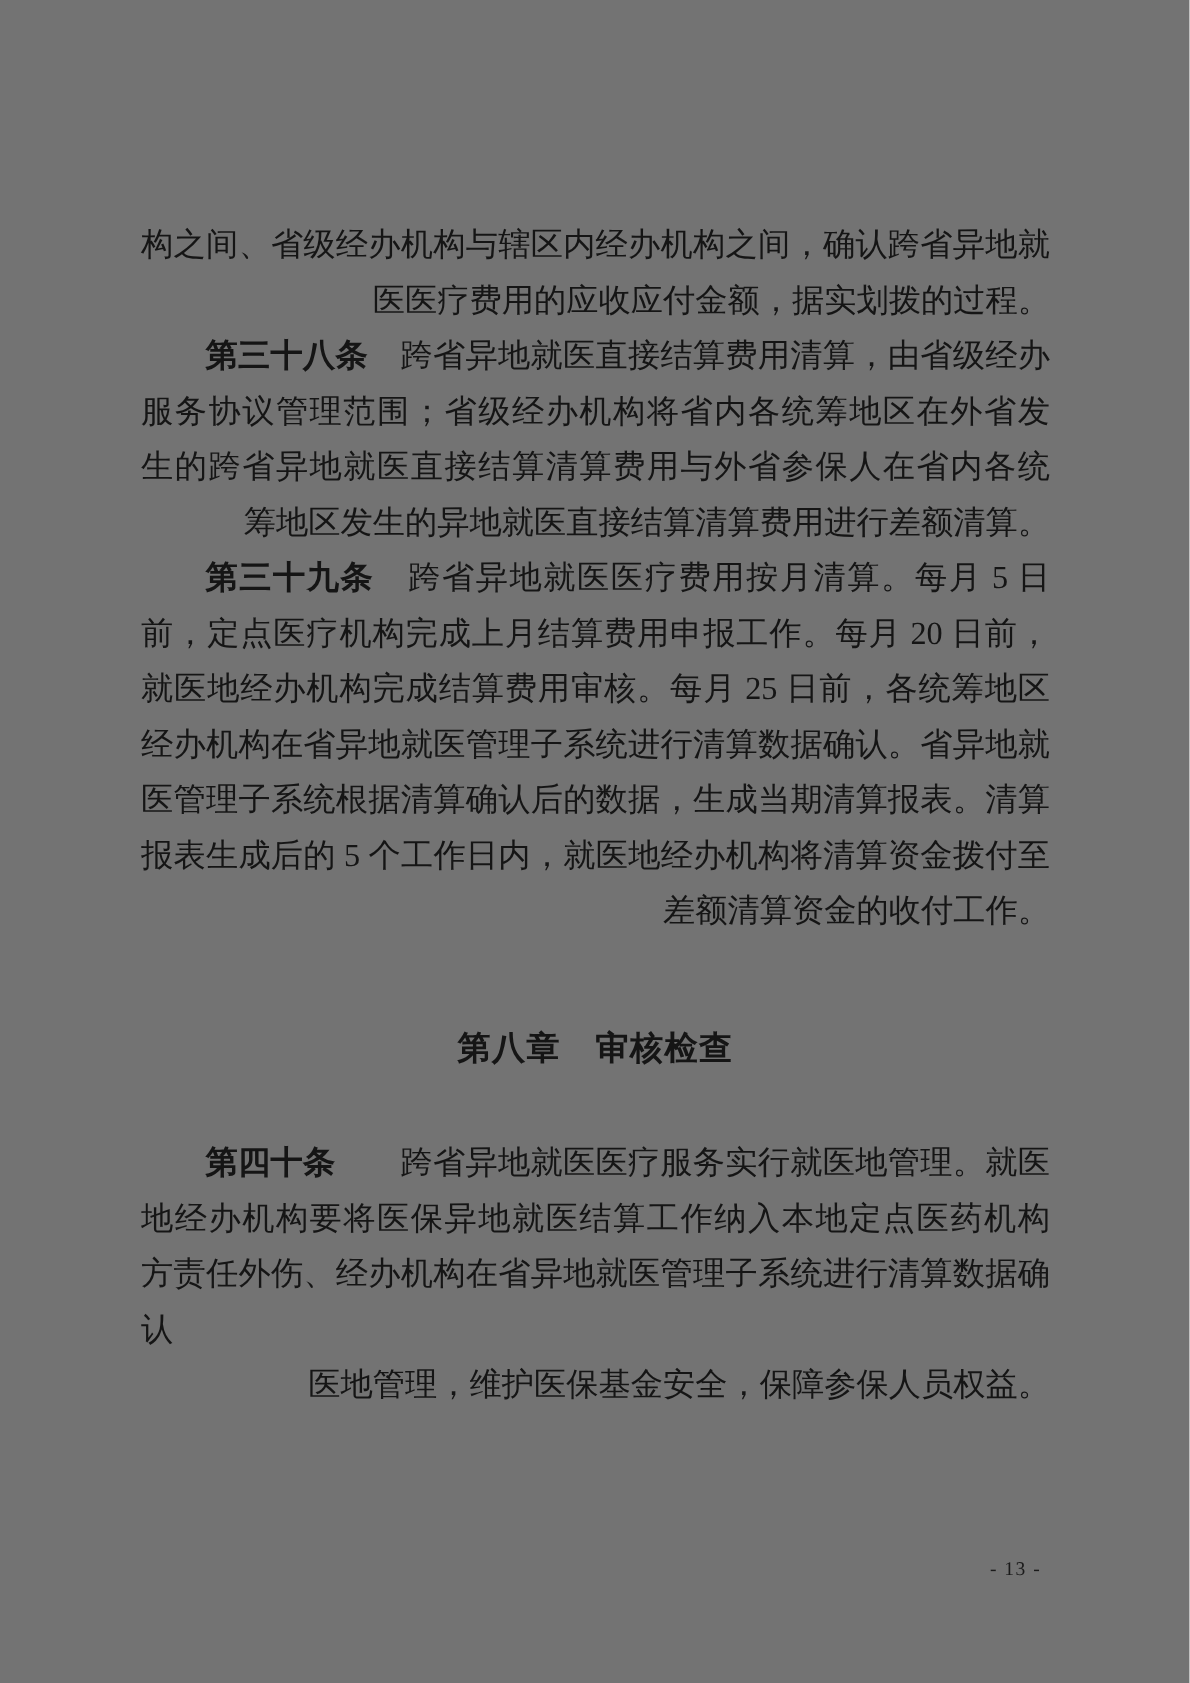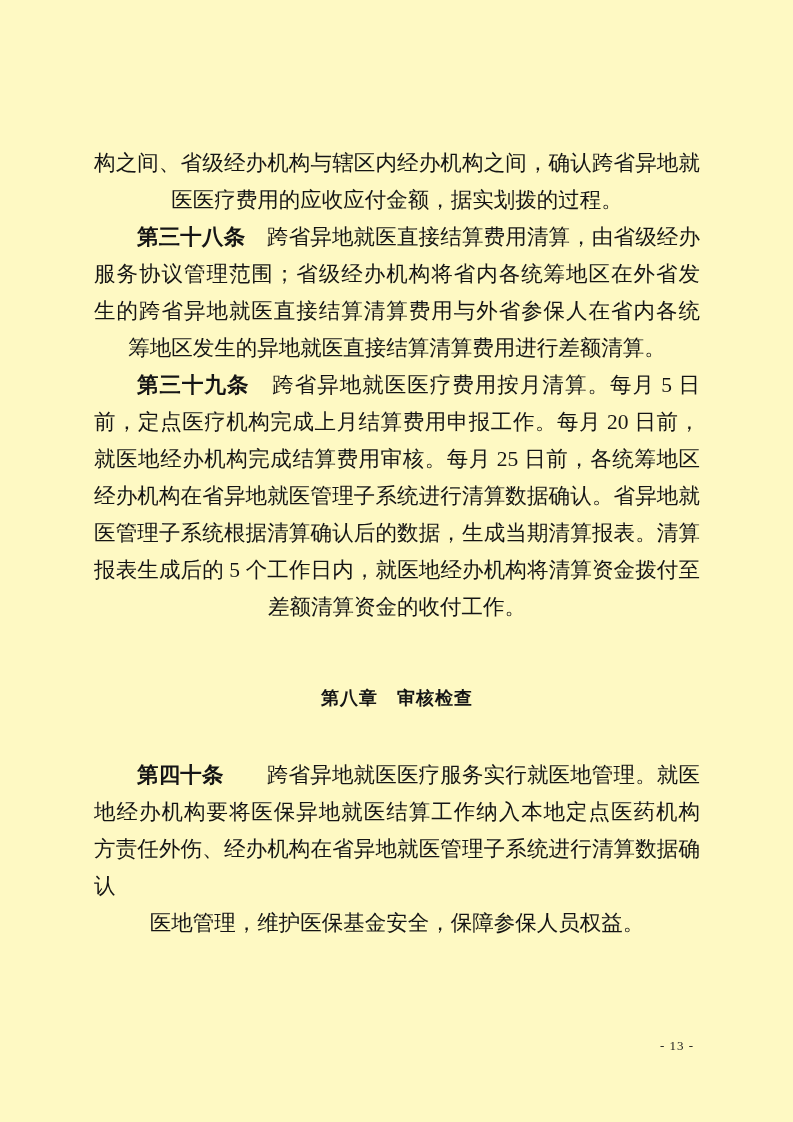--- a/index.html
+++ b/index.html
@@ -4,57 +4,57 @@
 <style>
   html, body {
     margin: 0;
     padding: 0;
     background: #ffffff;
   }
   .page {
     position: relative;
     width: 793px;
     height: 1122px;
-    background: #fef9c3;
+    background: #737373;
     overflow: hidden;
     font-family: "Liberation Serif", "DejaVu Serif", serif;
     color: #151515;
   }
   .content {
     position: absolute;
     left: 94px;
     top: 145px;
     width: 606px;
     font-size: 21.5px;
     line-height: 37px;
   }
   .line {
     white-space: pre-wrap;
-    text-align: center;
+    text-align: right;
   }
   
   .j {
     text-align: justify;
     text-align-last: justify;
   }
   
   .ind {
     text-indent: 2em;
   }
   .art-head {
     font-weight: bold;
     font-family: Liberation Serif, serif;
   }
   .chapter {
     margin-top: 54px;
     text-align: center;
     text-align-last: center;
     font-family: "Liberation Sans", "DejaVu Sans", sans-serif;
     font-weight: bold;
-    font-size: 18px;
+    font-size: 22px;
     letter-spacing: 1px;
   }
   .para-40-start {
     margin-top: 40px;
   }
   .page-number {
     position: absolute;
     left: 660px;
     top: 1038px;
     font-size: 13px;

